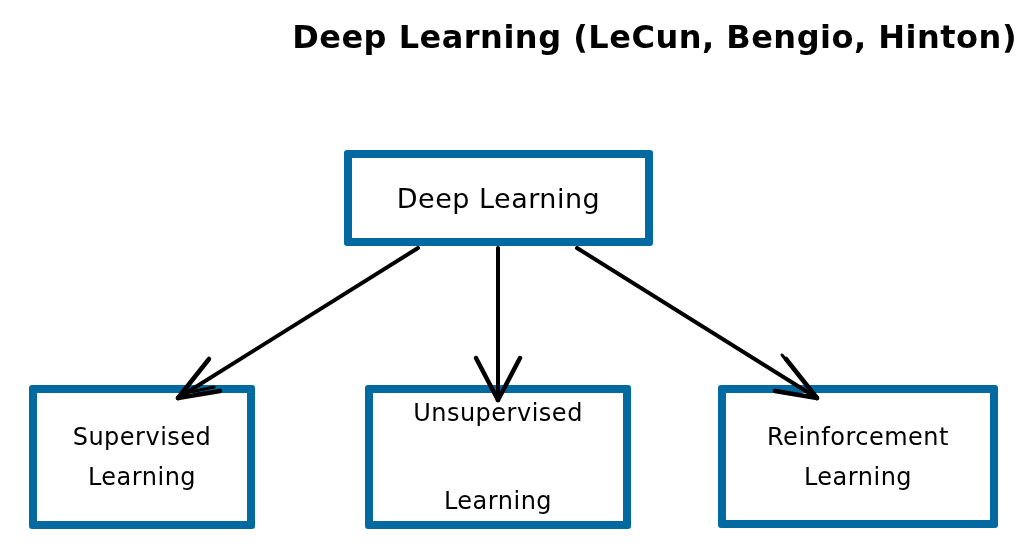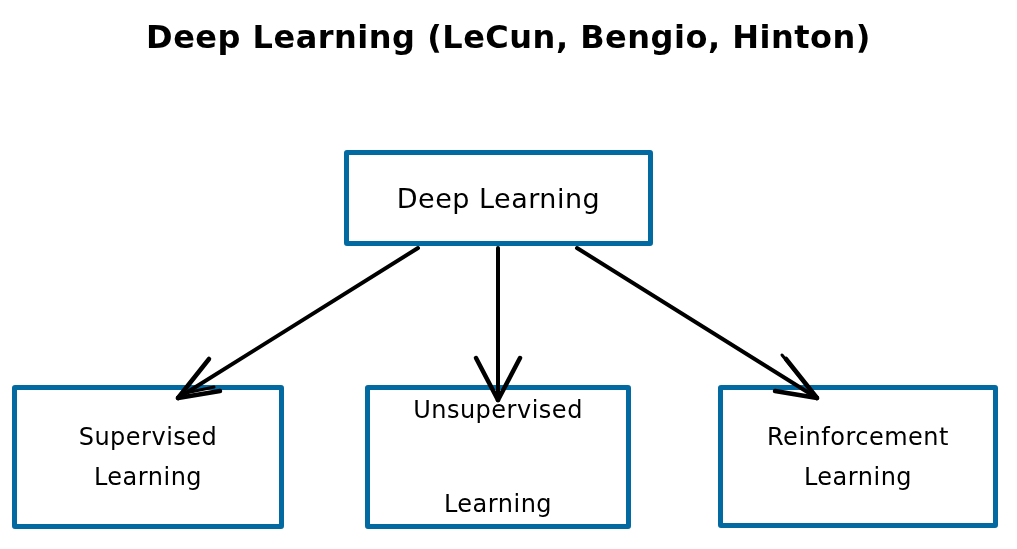--- a/index.html
+++ b/index.html
@@ -14,30 +14,30 @@
     background: #ffffff;
     font-family: "DejaVu Sans", sans-serif;
     color: #000000;
     overflow: hidden;
   }
   .title {
     position: absolute;
     top: 18px;
     left: 0;
     width: 100%;
-    text-align: center;
+    text-align: right;
     font-size: 32px;
     font-weight: 600;
     letter-spacing: 0.5px;
     white-space: nowrap;
   }
   .node {
     position: absolute;
     box-sizing: border-box;
-    border: 5px solid #0369a1;
+    border: 8px solid #0369a1;
     border-radius: 3px;
     background: #ffffff;
     display: flex;
     flex-direction: column;
     align-items: center;
     justify-content: center;
     z-index: 1;
     text-align: center;
   }
   .node.root {
@@ -48,21 +48,21 @@
   }
   .node.root .node-label {
     font-size: 27px;
     letter-spacing: 0.5px;
   }
   .node.child .node-line {
     font-size: 24px;
     line-height: 40px;
     letter-spacing: 0.5px;
   }
-  .node.supervised     { left: 12px;  top: 385px; width: 272px; height: 144px; }
+  .node.supervised     { left: 29px;  top: 385px; width: 226px; height: 144px; }
   .node.unsupervised   { left: 365px; top: 385px; width: 266px; height: 144px; justify-content: space-between; }
   .node.reinforcement  { left: 718px; top: 385px; width: 280px; height: 143px; }
   .edges-layer {
     position: absolute;
     left: 0;
     top: 0;
     width: 1017px;
     height: 549px;
     z-index: 5;
     pointer-events: none;

